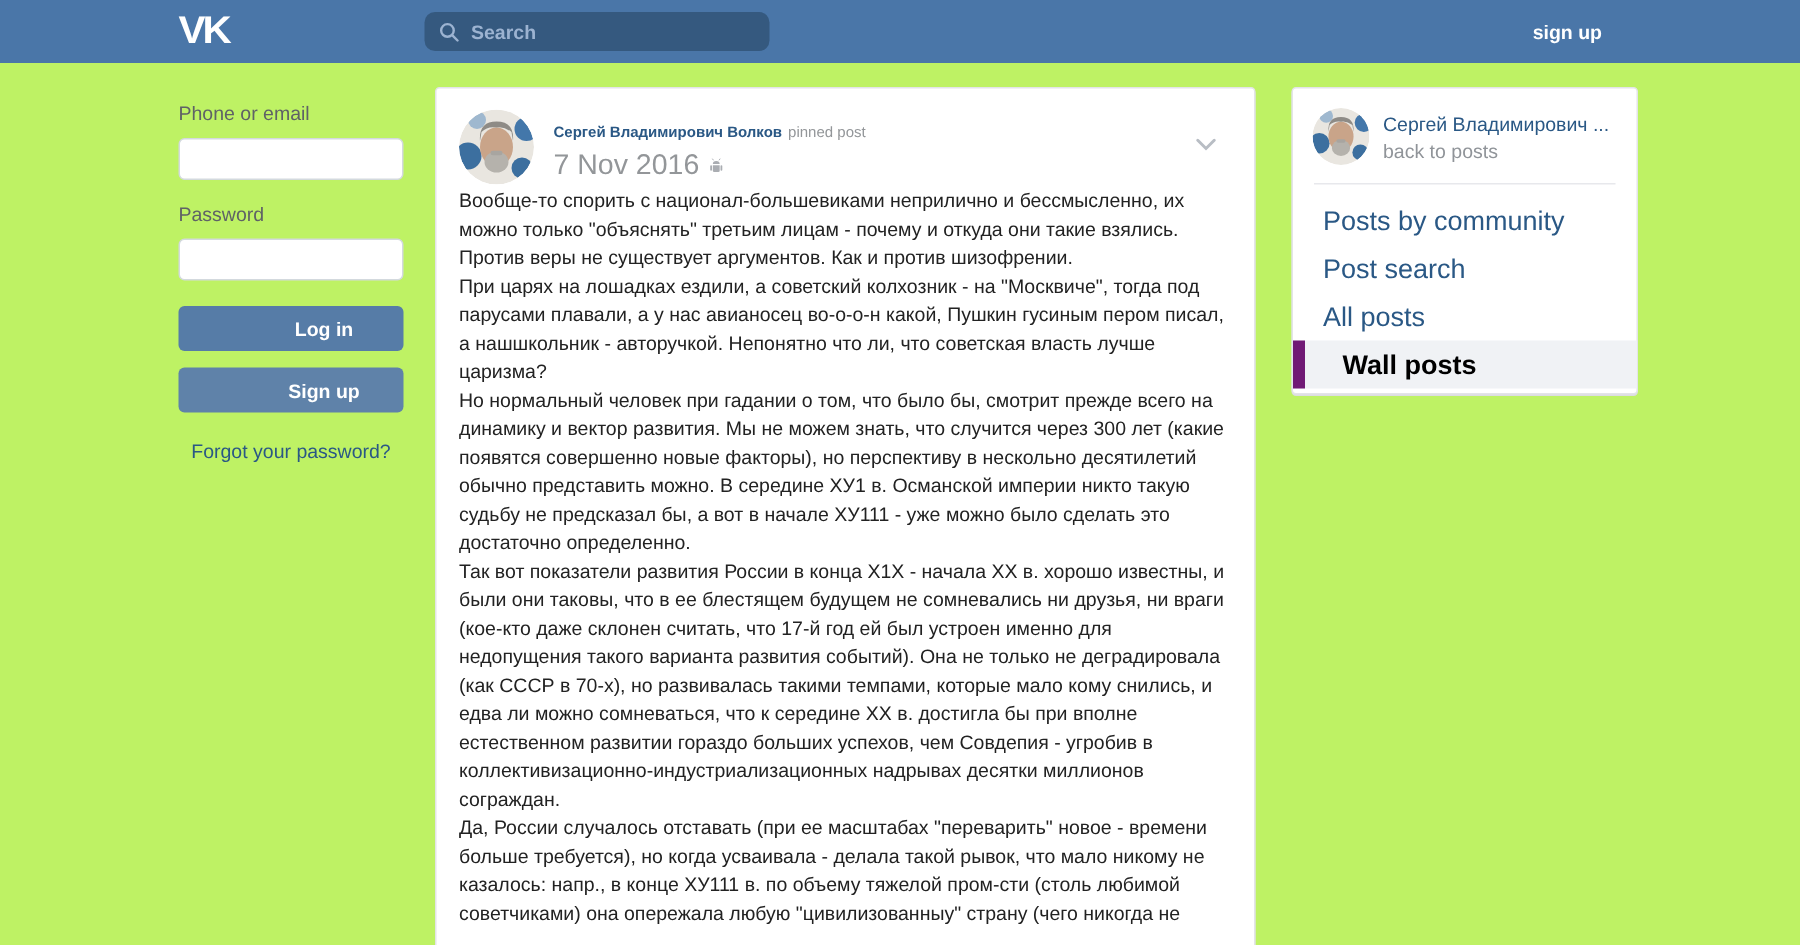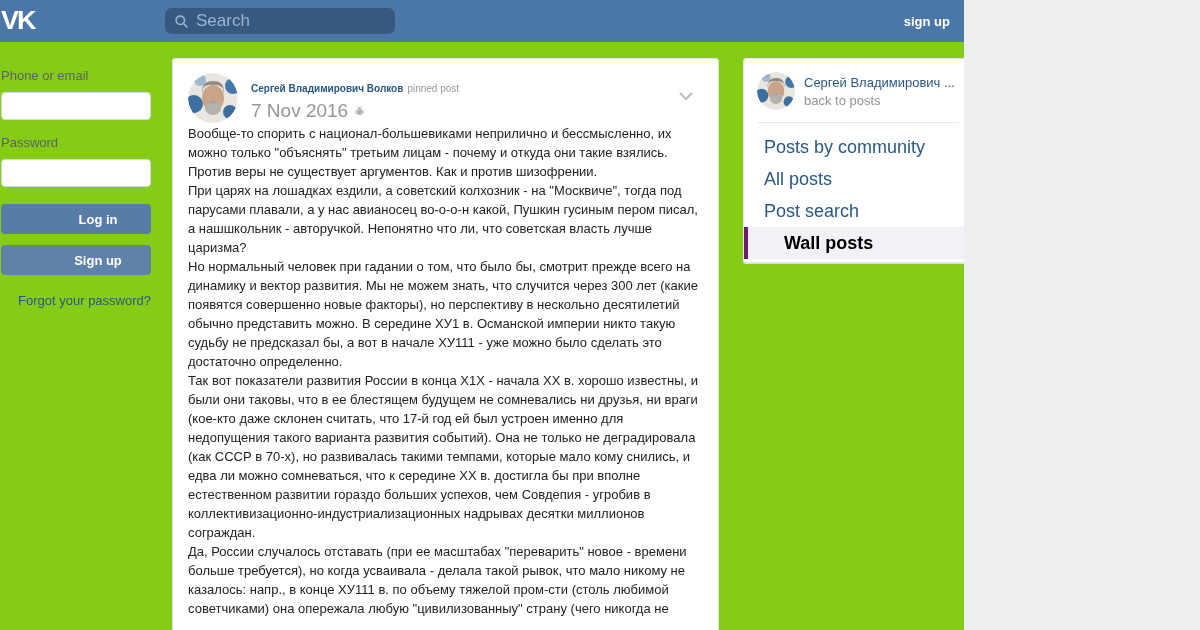--- a/index.html
+++ b/index.html
@@ -1,39 +1,40 @@
 <!DOCTYPE html>
 <html><head>
 <meta charset="utf-8">
 <style>
   * { margin:0; padding:0; box-sizing:border-box; }
   html,body { background:#edeef0; }
   .page {
-    width:964px; height:630px; overflow:hidden; position:relative;
-    background:#84cc16;
+    width:1200px; height:630px; overflow:hidden; position:relative;
+    background:#bef264;
     font-family:"Liberation Sans","DejaVu Sans",sans-serif;
     font-size:13px; color:#222;
   }
   
   .topbar { height:42px; background:#4a76a8; }
   .topbar-inner { width:962px; height:42px; margin:0 auto; position:relative; }
   .vk-logo {
     position:absolute; left:0; top:5px; color:#fff; cursor:pointer;
     font-weight:900; font-size:27px; letter-spacing:-2px; transform:scaleY(.95);
   }
   .searchbar {
     position:absolute; left:164px; top:8px; width:230px; height:26px;
     background:#35597f; border-radius:7px;
     display:flex; align-items:center; padding:0 10px;
   }
   .searchbar svg { flex:0 0 auto; }
   .searchbar input {
     background:transparent; border:none; outline:none;
-    color:#fff; font-size:17px; margin-left:8px; width:100%;
-    font-family:"Liberation Sans","DejaVu Sans",sans-serif;
+    color:#fff; font-size:13px; margin-left:8px; width:100%;
+    font-family:"Liberation Sans","DejaVu Sans",sans-serif;
+    font-weight:bold;
   }
   .searchbar input::placeholder { color:#9cb3d1; }
   .signup-link {
     position:absolute; right:13px; top:0; height:42px;
     display:flex; align-items:center;
     color:#fff; font-weight:bold; font-size:13px; cursor:pointer;
   }
   
   .content { width:962px; margin:0 auto; position:relative; }
   
@@ -46,21 +47,21 @@
   }
   .input-gap { margin-bottom:15px; }
   .btn {
     display:block; width:150px; height:30px; border:none; border-radius:4px;
     color:#fff; font-size:13px; font-weight:bold; cursor:pointer;
     font-family:"Liberation Sans","DejaVu Sans",sans-serif;
     padding-left:44px;
   }
   .btn-login  { background:#567ca7; margin-top:17px; }
   .btn-signup { background:#5f82a9; margin-top:11px; }
-  .forgot-link { margin-top:18px; text-align:right; color:#2a5885; font-size:13px; cursor:pointer; }
+  .forgot-link { margin-top:18px; text-align:center; color:#2a5885; font-size:13px; cursor:pointer; }
   
   .card {
     background:#fff; border:1px solid #e3e4e8; border-radius:3px;
     box-shadow:0 1px 0 0 #dcdde1;
   }
   .post-card {
     position:absolute; left:171px; top:16px; width:547px; height:900px;
     padding:14px 15px;
   }
   .post-head { position:relative; display:flex; }
@@ -86,21 +87,21 @@
   .profile-meta { margin-left:9px; padding-top:3px; white-space:nowrap; overflow:hidden; }
   .profile-name { color:#2a5885; font-size:13px; cursor:pointer; }
   .back-link { color:#909499; font-size:13px; margin-top:3px; cursor:pointer; }
   .divider { border-top:1px solid #e7e8ec; margin:0 14px; }
   .menu { padding-top:8px; }
   .menu-item {
     height:32px; display:flex; align-items:center; padding-left:20px;
     font-size:18px; color:#2a5885; cursor:pointer;
   }
   .menu-item.active {
-    background:#f0f2f5; border-left:4px solid #701a75; padding-left:36px;
+    background:#f0f2f5; border-left:8px solid #701a75; padding-left:25px;
     color:#000; font-weight:bold;
   }
 </style>
 </head>
 <body>
 
 <div class="page">
 
   <header class="topbar">
     <div class="topbar-inner">
@@ -202,20 +203,20 @@
           </svg>
         </div>
         <div class="profile-meta">
           <div class="profile-name">Сергей Владимирович ...</div>
           <div class="back-link">back to posts</div>
         </div>
       </div>
       <div class="divider"></div>
       <nav class="menu">
         <div class="menu-item">Posts by community</div>
+        <div class="menu-item">Post search</div>
         <div class="menu-item">All posts</div>
-        <div class="menu-item">Post search</div>
         <div class="menu-item active">Wall posts</div>
       </nav>
     </aside>
 
   </div>
 </div>
 
 </body></html>

